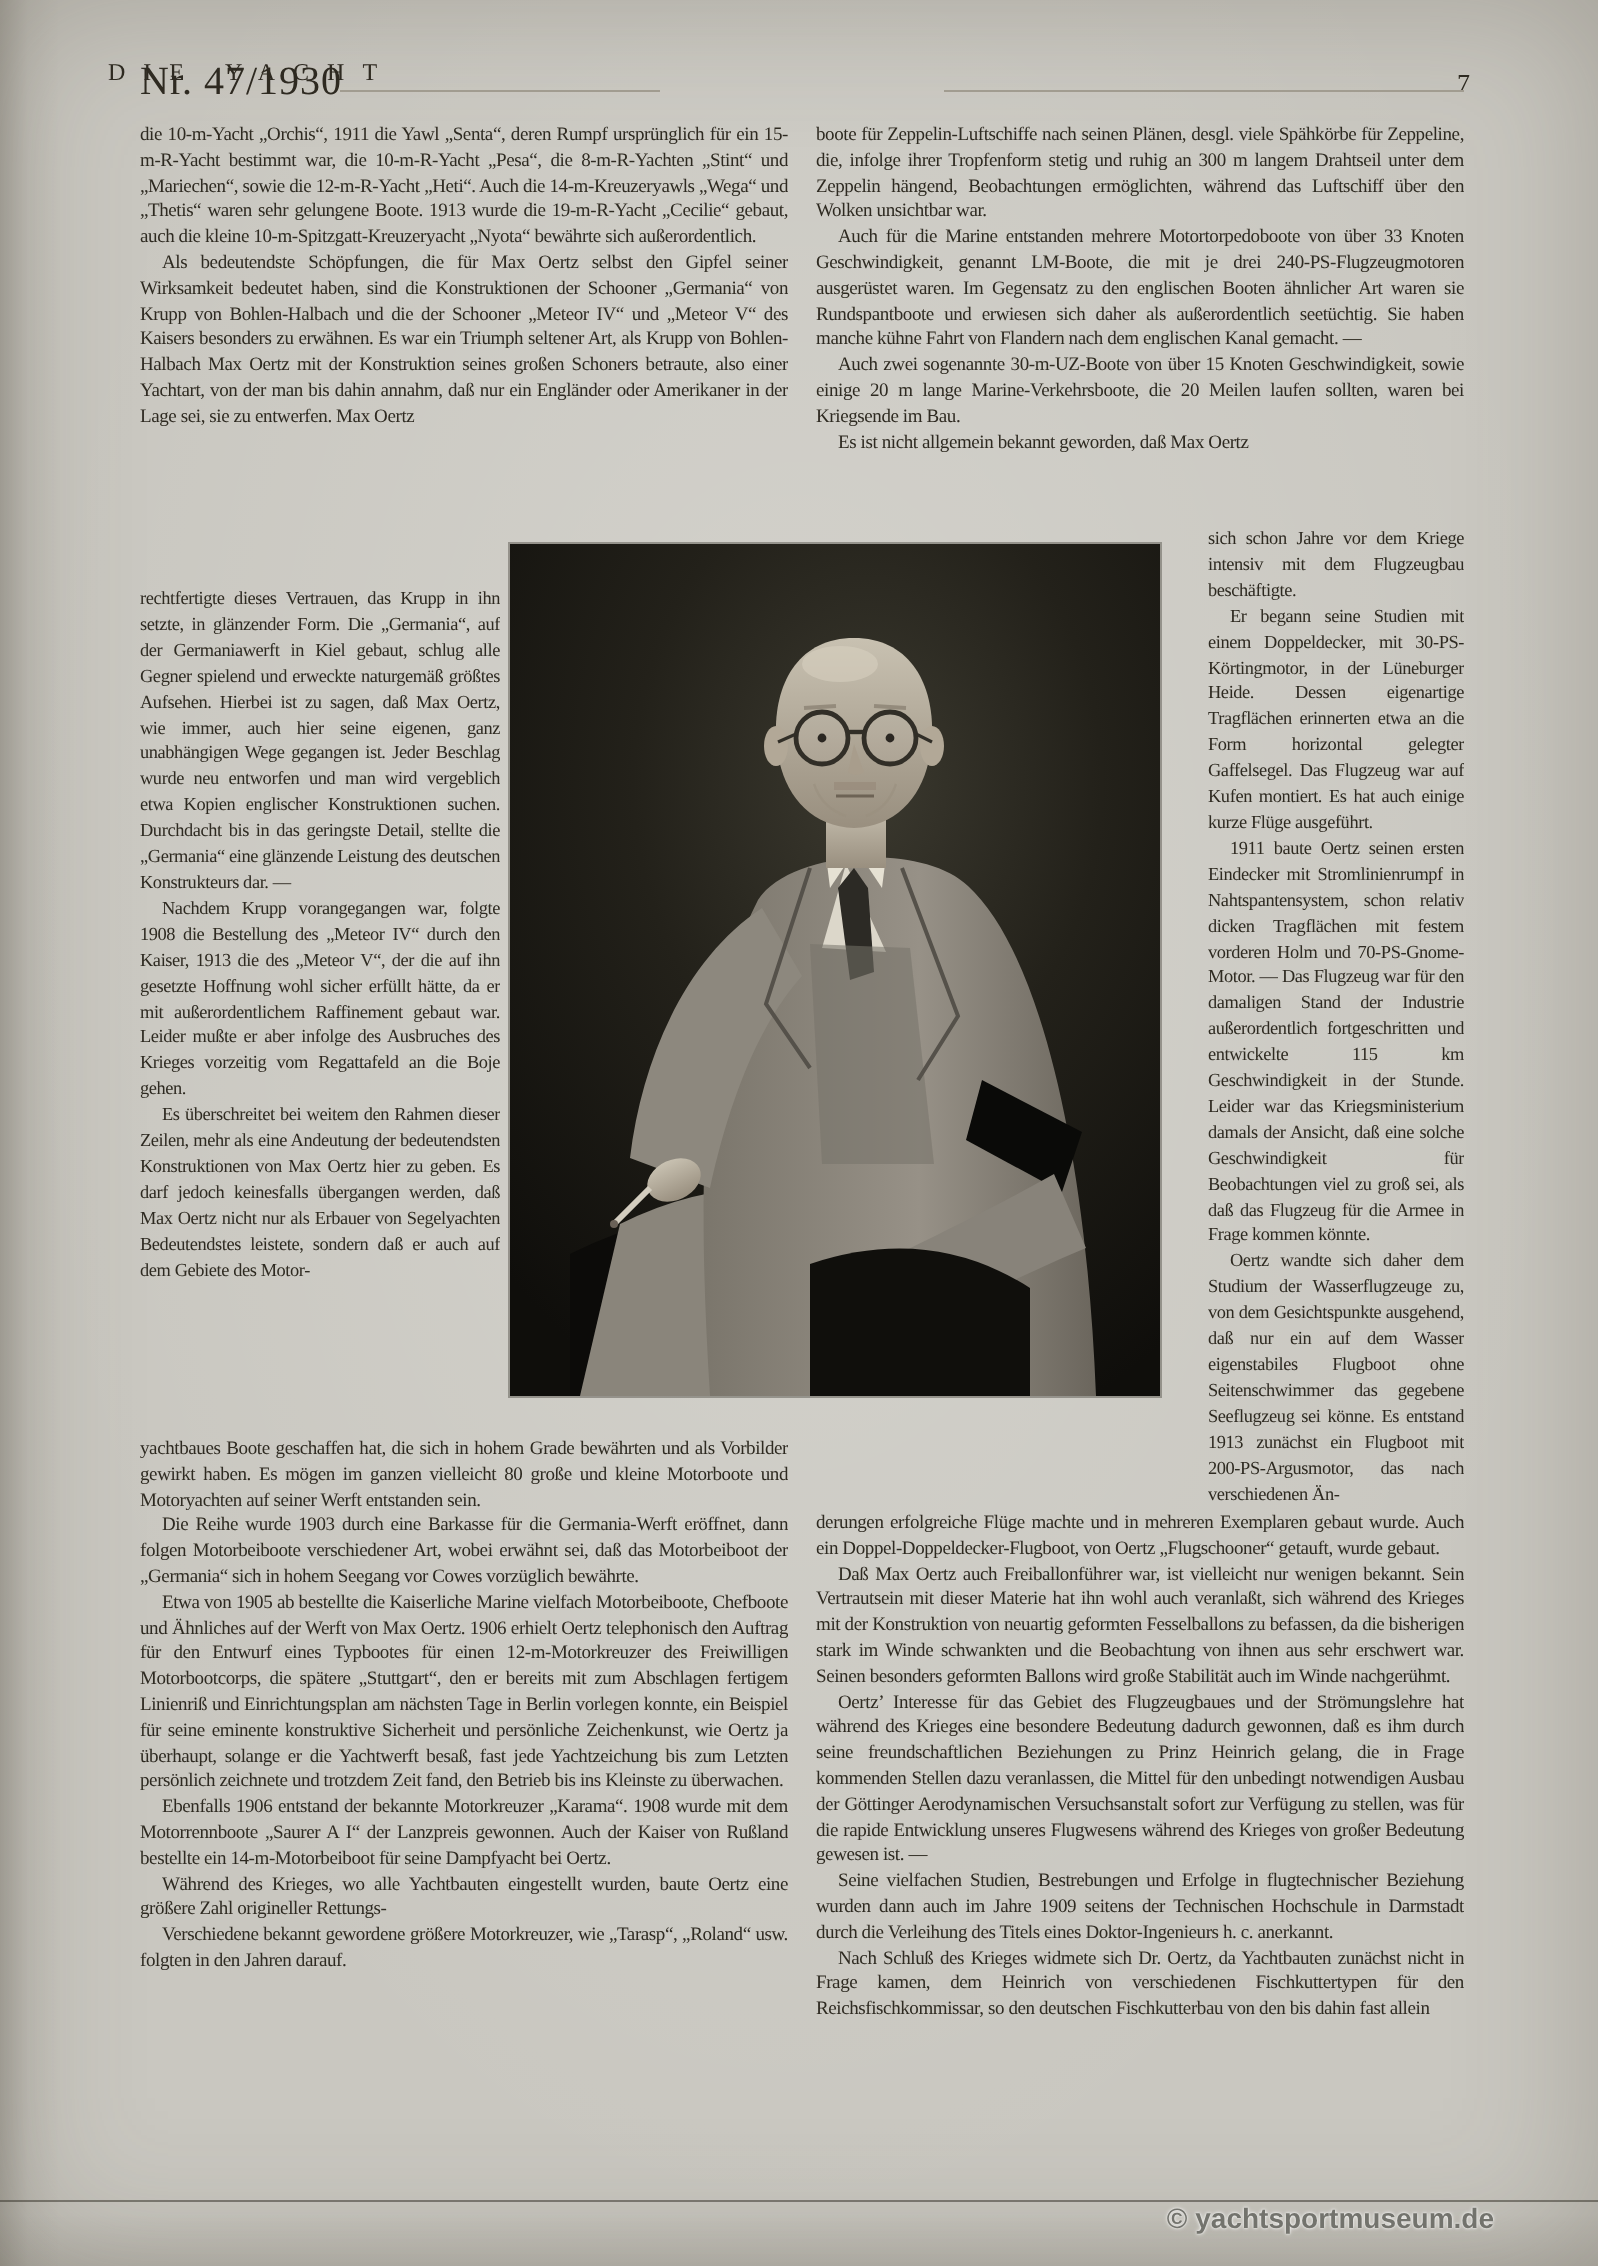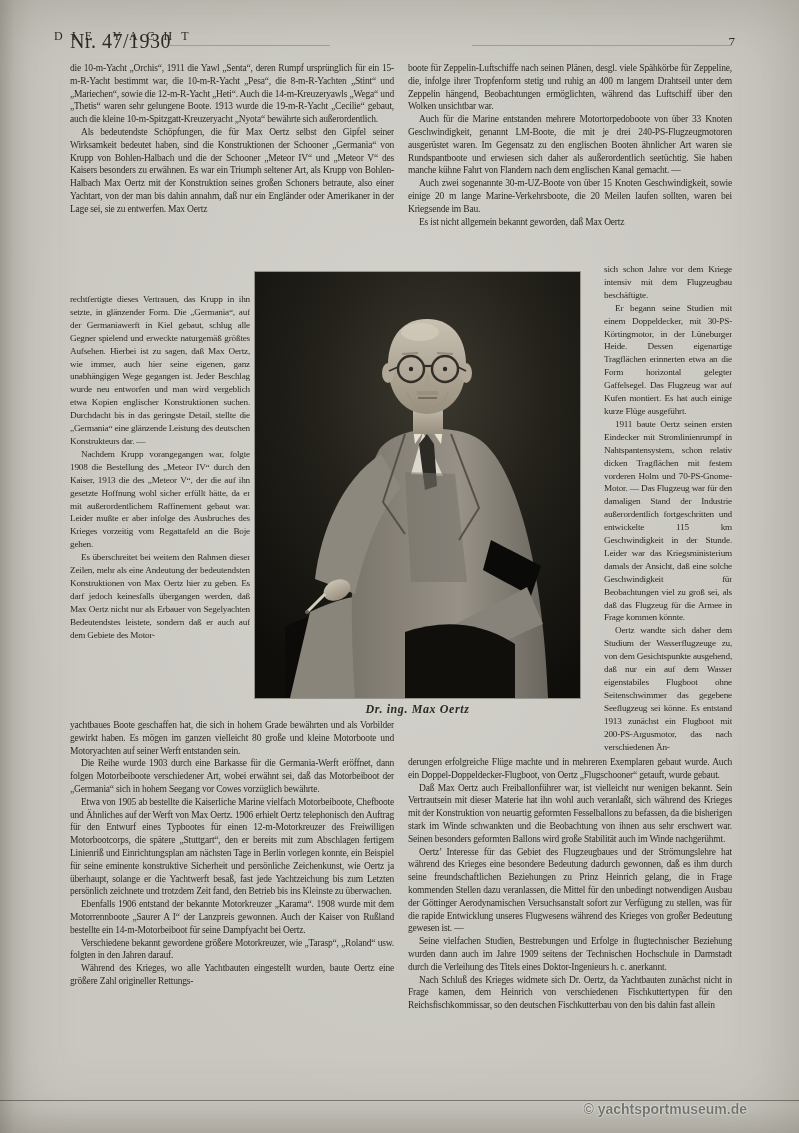--- a/index.html
+++ b/index.html
@@ -79,26 +79,26 @@
     <p class="cont">rechtfertigte dieses Vertrauen, das Krupp in ihn setzte, in glänzender Form. Die „Germania“, auf der Germaniawerft in Kiel gebaut, schlug alle Gegner spielend und erweckte naturgemäß größtes Aufsehen. Hierbei ist zu sagen, daß Max Oertz, wie immer, auch hier seine eigenen, ganz unabhängigen Wege gegangen ist. Jeder Beschlag wurde neu entworfen und man wird vergeblich etwa Kopien englischer Konstruktionen suchen. Durchdacht bis in das geringste Detail, stellte die „Germania“ eine glänzende Leistung des deutschen Konstrukteurs dar. —</p>
     <p>Nachdem Krupp vorangegangen war, folgte 1908 die Bestellung des „Meteor IV“ durch den Kaiser, 1913 die des „Meteor V“, der die auf ihn gesetzte Hoffnung wohl sicher erfüllt hätte, da er mit außerordentlichem Raffinement gebaut war. Leider mußte er aber infolge des Ausbruches des Krieges vorzeitig vom Regattafeld an die Boje gehen.</p>
     <p>Es überschreitet bei weitem den Rahmen dieser Zeilen, mehr als eine Andeutung der bedeutendsten Konstruktionen von Max Oertz hier zu geben. Es darf jedoch keinesfalls übergangen werden, daß Max Oertz nicht nur als Erbauer von Segelyachten Bedeutendstes leistete, sondern daß er auch auf dem Gebiete des Motor-</p>
   </div>
 
   <div class="tb" id="block-left-bottom">
     <p class="cont">yachtbaues Boote geschaffen hat, die sich in hohem Grade bewährten und als Vorbilder gewirkt haben.  Es mögen im ganzen vielleicht 80 große und kleine Motorboote und Motoryachten auf seiner Werft entstanden sein.</p>
     <p>Die Reihe wurde 1903 durch eine Barkasse für die Germania-Werft eröffnet, dann folgen Motorbeiboote verschiedener Art, wobei erwähnt sei, daß das Motorbeiboot der „Germania“ sich in hohem Seegang vor Cowes vorzüglich bewährte.</p>
     <p>Etwa von 1905 ab bestellte die Kaiserliche Marine vielfach Motorbeiboote, Chefboote und Ähnliches auf der Werft von Max Oertz. 1906 erhielt Oertz telephonisch den Auftrag für den Entwurf eines Typbootes für einen 12-m-Motorkreuzer des Freiwilligen Motorbootcorps, die spätere „Stuttgart“, den er bereits mit zum Abschlagen fertigem Linienriß und Einrichtungsplan am nächsten Tage in Berlin vorlegen konnte, ein Beispiel für seine eminente konstruktive Sicherheit und persönliche Zeichenkunst, wie Oertz ja überhaupt, solange er die Yachtwerft besaß, fast jede Yachtzeichung bis zum Letzten persönlich zeichnete und trotzdem Zeit fand, den Betrieb bis ins Kleinste zu überwachen.</p>
     <p>Ebenfalls 1906 entstand der bekannte Motorkreuzer „Karama“. 1908 wurde mit dem Motorrennboote „Saurer A I“ der Lanzpreis gewonnen.  Auch der Kaiser von Rußland bestellte ein 14-m-Motorbeiboot für seine Dampfyacht bei Oertz.</p>
+    <p>Während des Krieges, wo alle Yachtbauten eingestellt wurden, baute Oertz eine größere Zahl origineller Rettungs-</p>
     <p>Verschiedene bekannt gewordene größere Motorkreuzer, wie „Tarasp“, „Roland“ usw. folgten in den Jahren darauf.</p>
-    <p>Während des Krieges, wo alle Yachtbauten eingestellt wurden, baute Oertz eine größere Zahl origineller Rettungs-</p>
   </div>
 
   <div class="tb" id="block-right-top">
-    <p class="cont">boote für Zeppelin-Luftschiffe nach seinen Plänen, desgl. viele Spähkörbe für Zeppeline, die, infolge ihrer Tropfenform stetig und ruhig an 400 m langem Drahtseil unter dem Zeppelin hängend, Beobachtungen ermöglichten, während das Luftschiff über den Wolken unsichtbar war.</p>
+    <p class="cont">boote für Zeppelin-Luftschiffe nach seinen Plänen, desgl. viele Spähkörbe für Zeppeline, die, infolge ihrer Tropfenform stetig und ruhig an 300 m langem Drahtseil unter dem Zeppelin hängend, Beobachtungen ermöglichten, während das Luftschiff über den Wolken unsichtbar war.</p>
     <p>Auch für die Marine entstanden mehrere Motortorpedoboote von über 33 Knoten Geschwindigkeit, genannt LM-Boote, die mit je drei 240-PS-Flugzeugmotoren ausgerüstet waren. Im Gegensatz zu den englischen Booten ähnlicher Art waren sie Rundspantboote und erwiesen sich daher als außerordentlich seetüchtig. Sie haben manche kühne Fahrt von Flandern nach dem englischen Kanal gemacht. —</p>
     <p>Auch zwei sogenannte 30-m-UZ-Boote von über 15 Knoten Geschwindigkeit, sowie einige 20 m lange Marine-Verkehrsboote, die 20 Meilen laufen sollten, waren bei Kriegsende im Bau.</p>
     <p>Es ist nicht allgemein bekannt geworden, daß Max Oertz</p>
   </div>
 
   <div class="tb narrow" id="block-right-narrow">
     <p class="cont">sich schon Jahre vor dem Kriege intensiv mit dem Flugzeugbau beschäftigte.</p>
     <p>Er begann seine Studien mit einem Doppeldecker, mit 30-PS-Körtingmotor, in der Lüneburger Heide. Dessen eigenartige Tragflächen erinnerten etwa an die Form horizontal gelegter Gaffelsegel. Das Flugzeug war auf Kufen montiert.  Es hat auch einige kurze Flüge ausgeführt.</p>
     <p>1911 baute Oertz seinen ersten Eindecker mit Stromlinienrumpf in Nahtspantensystem, schon relativ dicken Tragflächen mit festem vorderen Holm und 70-PS-Gnome-Motor. — Das Flugzeug war für den damaligen Stand der Industrie außerordentlich fortgeschritten und entwickelte 115 km Geschwindigkeit in der Stunde.  Leider war das Kriegsministerium damals der Ansicht, daß eine solche Geschwindigkeit für Beobachtungen viel zu groß sei, als daß das Flugzeug für die Armee in Frage kommen könnte.</p>
     <p>Oertz wandte sich daher dem Studium der Wasserflugzeuge zu, von dem Gesichtspunkte ausgehend, daß nur ein auf dem Wasser eigenstabiles Flugboot ohne Seitenschwimmer das gegebene Seeflugzeug sei könne.  Es entstand 1913 zunächst ein Flugboot mit 200-PS-Argusmotor, das nach verschiedenen Än-</p>
@@ -178,18 +178,17 @@
       <path d="M172,100 L169,114 Q173,117 177,114 Z" fill="#a89d8c"></path>
       <rect x="162" y="119" width="21" height="4" fill="#96897a" opacity="0.65"></rect>
       <line x1="163" y1="126" x2="182" y2="126" stroke="#6d6355" stroke-width="1.6"></line>
       <path d="M152,120 Q156,132 168,136" stroke="#9a8f7e" stroke-width="1.2" fill="none" opacity="0.6"></path>
       <path d="M193,120 Q189,132 178,136" stroke="#9a8f7e" stroke-width="1.2" fill="none" opacity="0.6"></path>
 
       <path d="M150,162 L128,230 L150,262" stroke="#55514a" stroke-width="2" fill="none"></path>
       <path d="M196,162 L224,236 L204,268" stroke="#55514a" stroke-width="2" fill="none"></path>
     </svg>
   </div>
-  <div class="photo-caption">Dr. ing. Max Oertz</div>
 
   <div class="scan-line"></div>
   <div class="watermark">© yachtsportmuseum.de</div>
 
 </div>
 
 </body></html>

